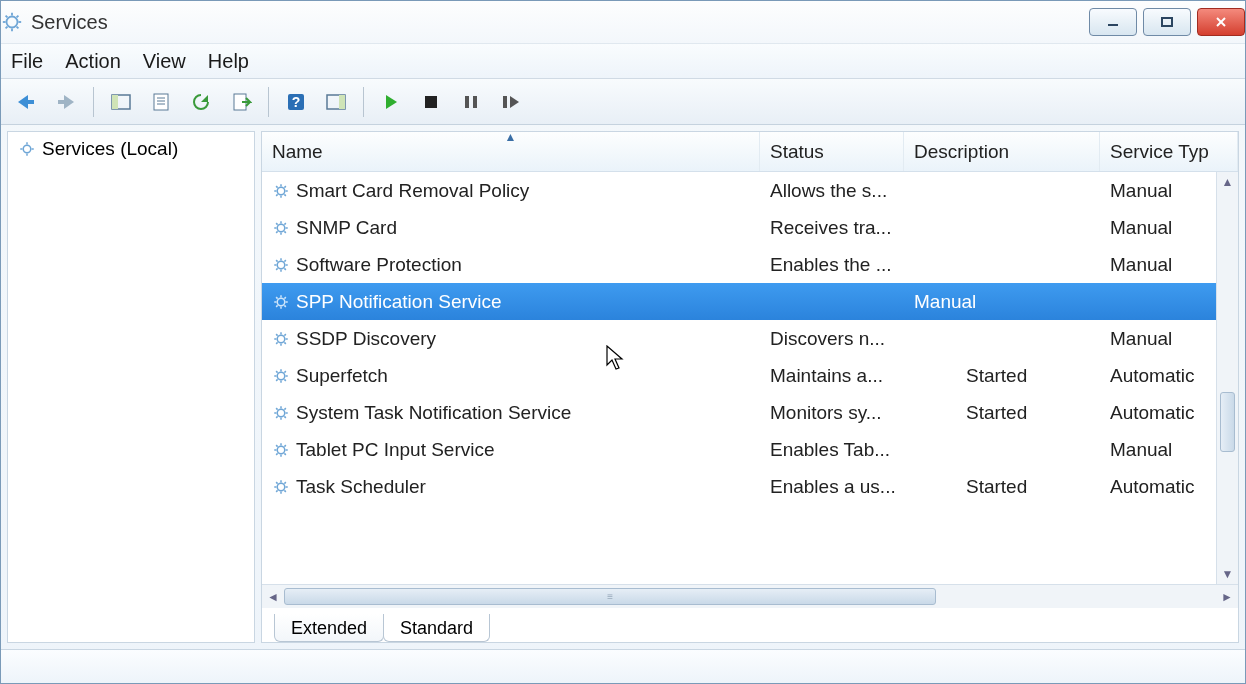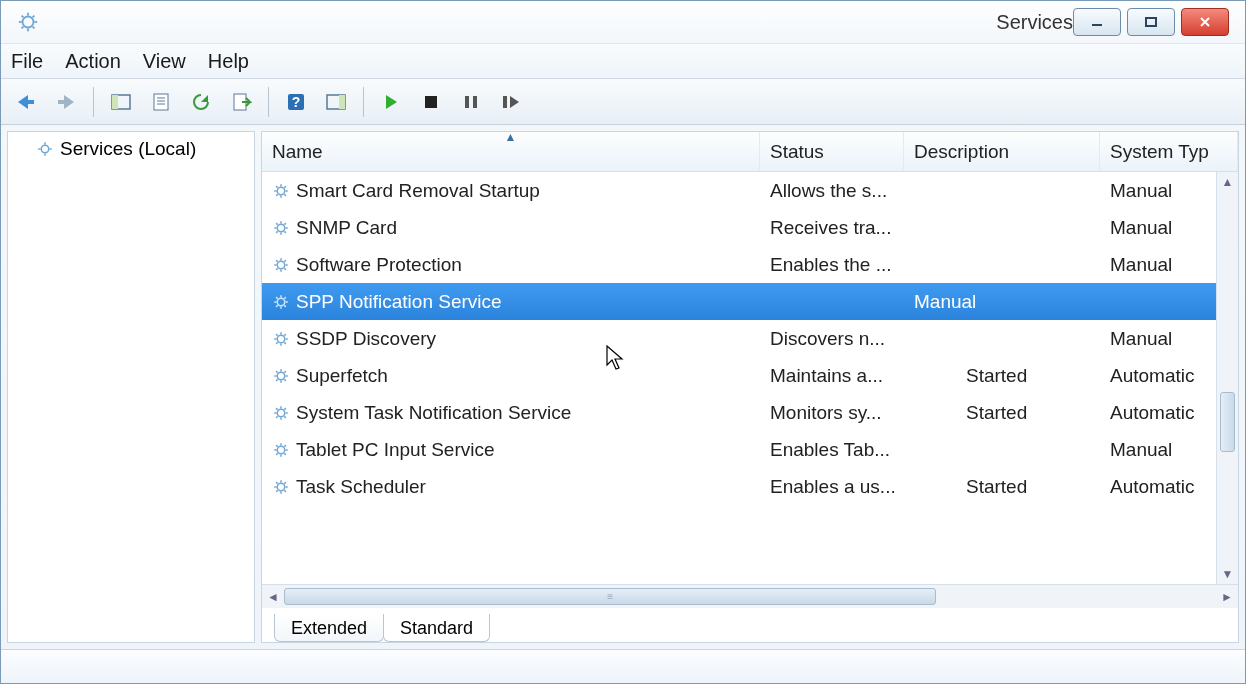--- a/index.html
+++ b/index.html
@@ -19,23 +19,22 @@
     background: linear-gradient(to bottom, #f4f8fb 0%, #eef4fa 100%);
     display: flex;
     flex-direction: column;
     border: 1px solid #7a9ab8;
   }
   
   .titlebar {
     height: 42px;
     display: flex;
     align-items: center;
-    padding: 0 16px;
+    padding: 0 0;
     background: linear-gradient(to bottom, #fdfefe, #f3f7fb);
-    text-align: right;
   }
   .titlebar .app-icon {
     width: 22px; height: 22px; margin-right: 8px;
   }
   .titlebar .title-text {
     font-size: 20px;
     color: #333;
     flex: 1;
   }
   .win-controls { display:flex; gap:6px; }
@@ -88,21 +87,21 @@
     flex:1;
     display:flex;
     padding: 6px;
     gap:6px;
     min-height:0;
   }
   .sidepanel {
     width: 248px;
     background:#fff;
     border:1px solid #c9d6e2;
-    padding:4px 24px;
+    padding:4px 6px;
   }
   .treeitem {
     display:flex; align-items:center; gap:6px;
     font-size:19px; padding:2px 4px;
   }
   .mainpanel {
     flex:1;
     background:#fff;
     border:1px solid #c9d6e2;
     display:flex;
@@ -384,40 +383,40 @@
     </div>
 
     <div class="mainpanel">
       <div class="colheaders">
         <div class="col name">
           <span>Name</span>
           <span class="sort-indicator">▲</span>
         </div>
         <div class="col status">Status</div>
         <div class="col desc">Description</div>
-        <div class="col startup">System Typ</div>
+        <div class="col startup">Service Typ</div>
       </div>
 
       <div class="rows" id="rows-container">
         <div class="row">
             <div class="cell name">
               <svg class="gear-icon" viewBox="0 0 24 24">
                 <circle cx="12" cy="12" r="5" fill="none" stroke="#6fa6d6" stroke-width="2"></circle>
                 <g stroke="#6fa6d6" stroke-width="2">
                   <line x1="12" y1="3" x2="12" y2="6"></line>
                   <line x1="12" y1="18" x2="12" y2="21"></line>
                   <line x1="3" y1="12" x2="6" y2="12"></line>
                   <line x1="18" y1="12" x2="21" y2="12"></line>
                   <line x1="5.5" y1="5.5" x2="7.5" y2="7.5"></line>
                   <line x1="16.5" y1="16.5" x2="18.5" y2="18.5"></line>
                   <line x1="18.5" y1="5.5" x2="16.5" y2="7.5"></line>
                   <line x1="5.5" y1="18.5" x2="7.5" y2="16.5"></line>
                 </g>
               </svg>
-              <span>Smart Card Removal Startup</span>
+              <span>Smart Card Removal Policy</span>
             </div>
             <div class="cell desc">Allows the s...</div>
             <div class="cell status"></div>
             <div class="cell startup">Manual</div>
           </div>
           <div class="row">
             <div class="cell name">
               <svg class="gear-icon" viewBox="0 0 24 24">
                 <circle cx="12" cy="12" r="5" fill="none" stroke="#6fa6d6" stroke-width="2"></circle>
                 <g stroke="#6fa6d6" stroke-width="2">

